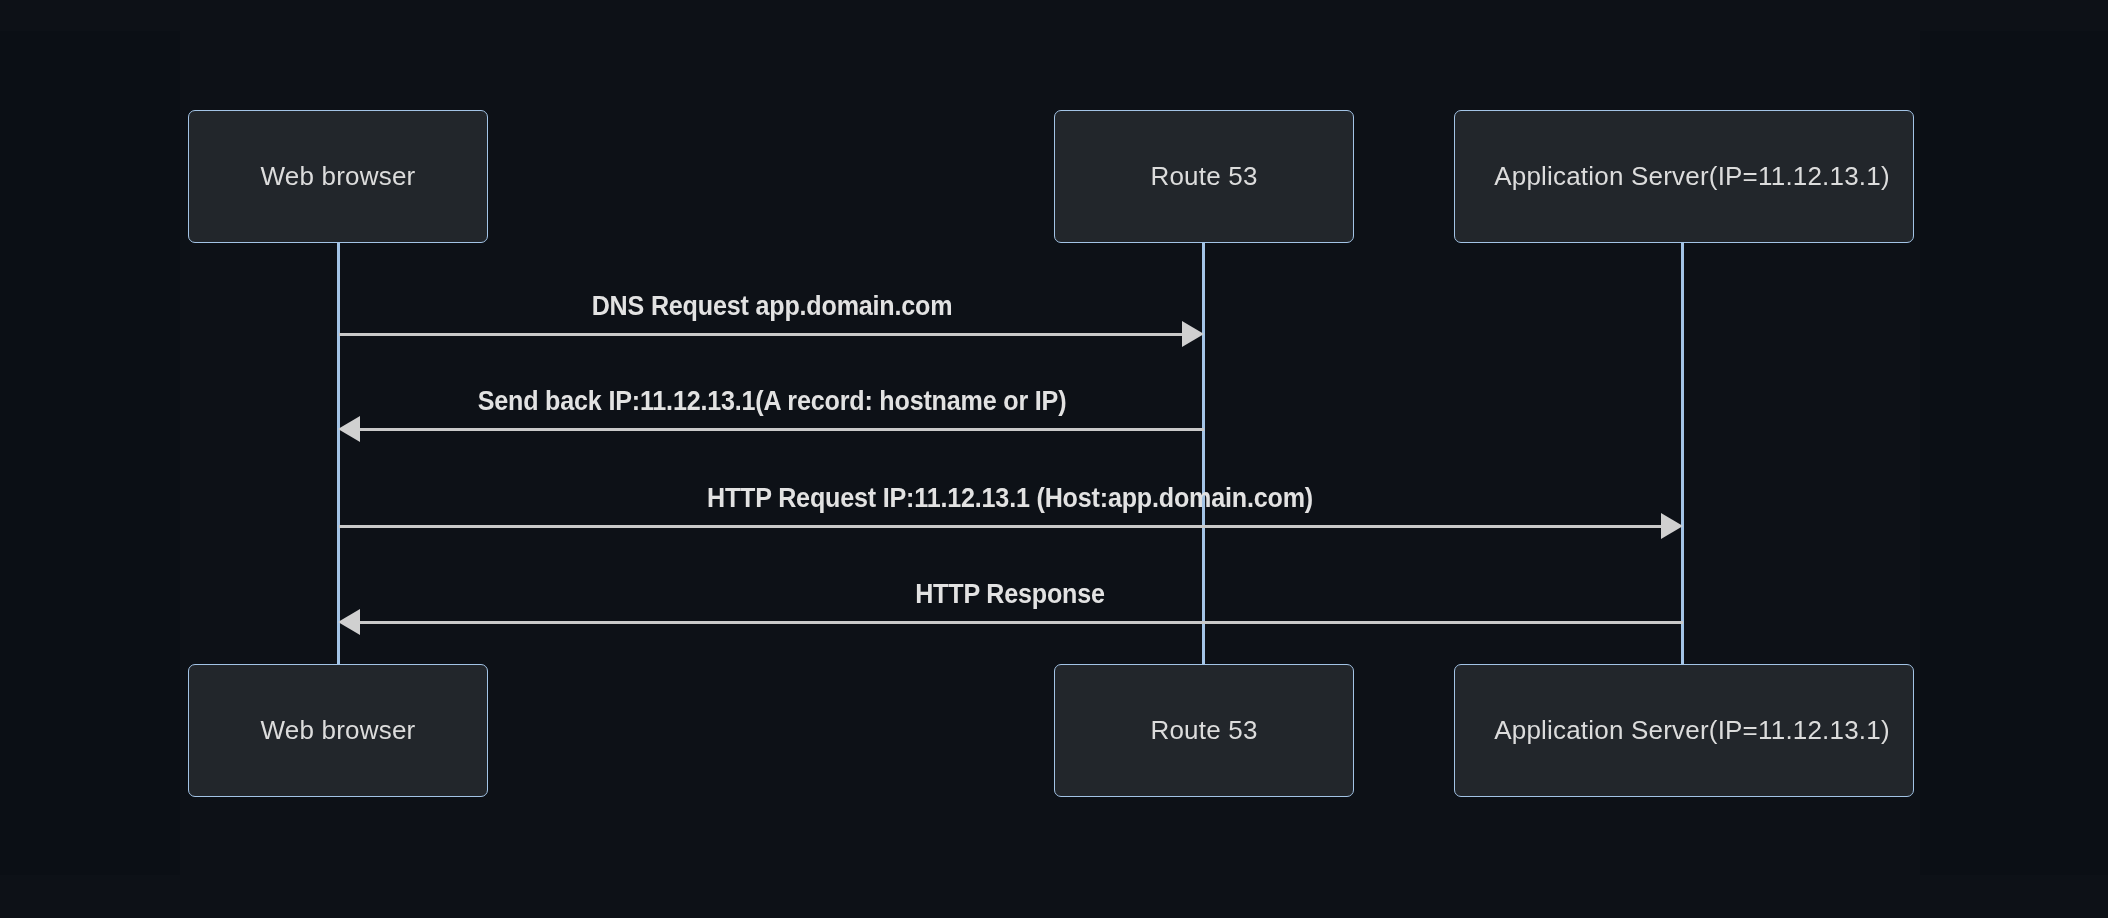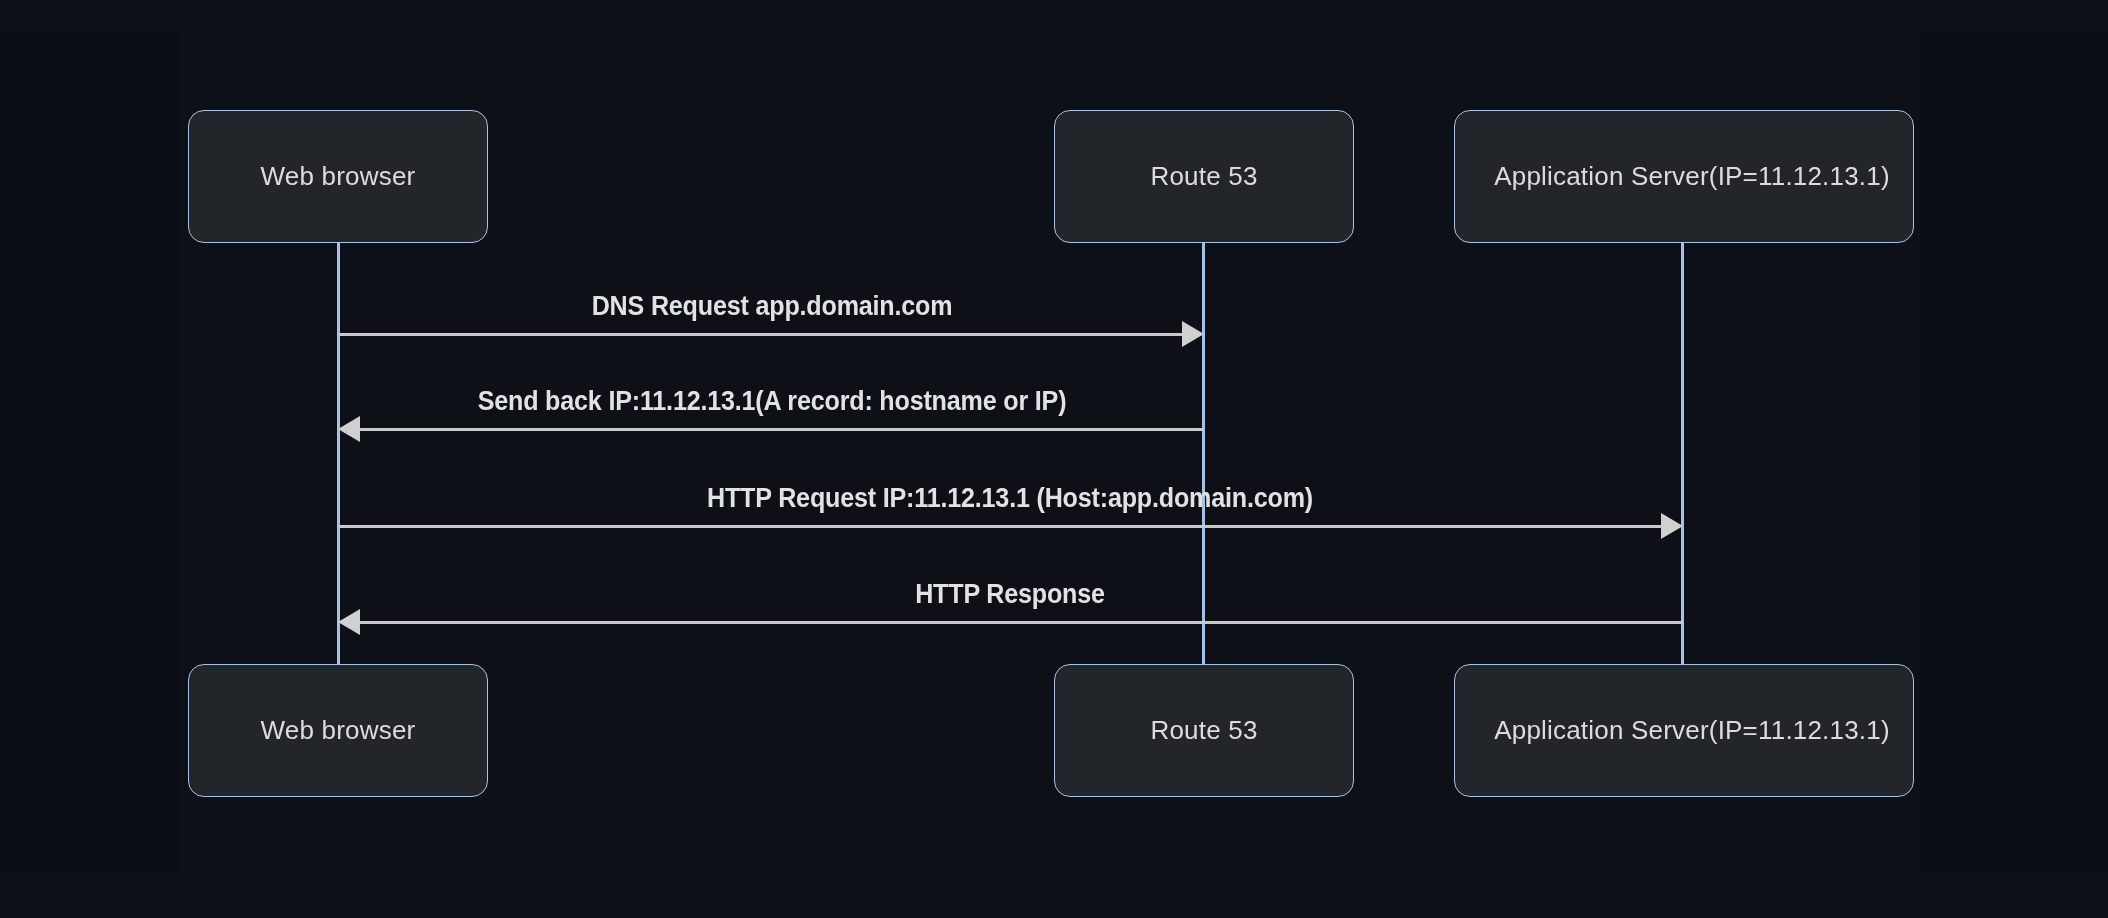--- a/index.html
+++ b/index.html
@@ -35,21 +35,21 @@
     background: #a3c4e6;
     z-index: 1;
   }
 
   
   .participant {
     position: absolute;
     box-sizing: border-box;
     background: #22262b;
     border: 1.6px solid #a3c4e6;
-    border-radius: 16px;
+    border-radius: 7px;
     display: flex;
     align-items: center;
     justify-content: center;
     z-index: 3;
   }
   .participant .p-label {
     color: #dcdcdc;
     font-size: 26px;
     font-weight: 400;
     letter-spacing: 0.2px;

